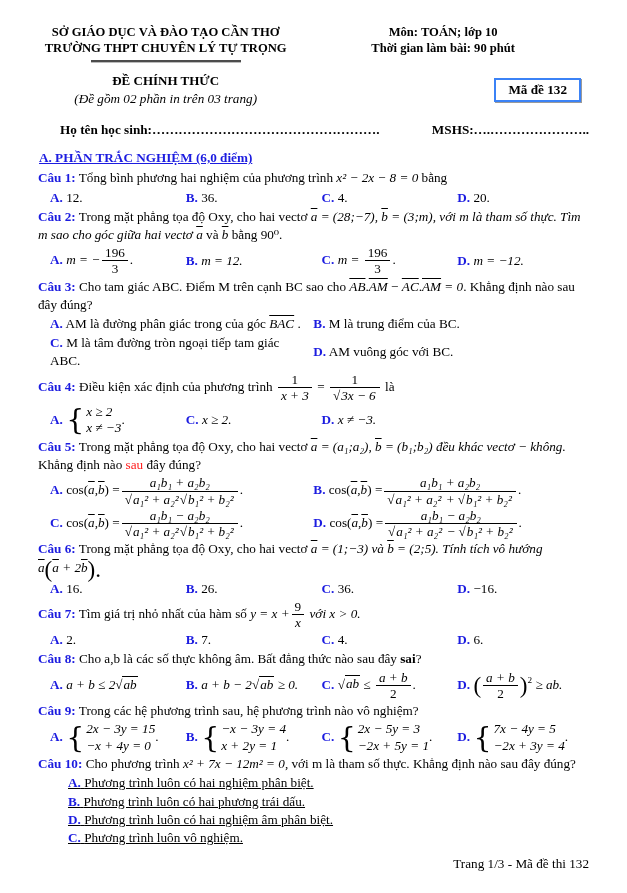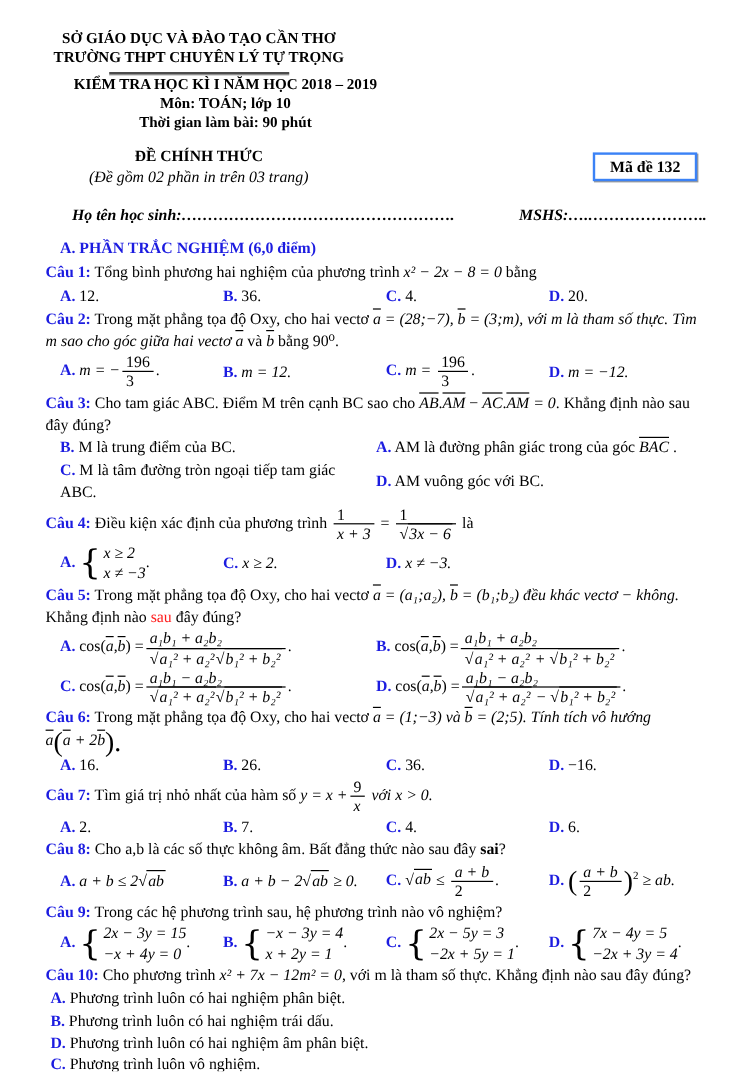--- a/index.html
+++ b/index.html
@@ -10,44 +10,44 @@
   html,body{margin:0;padding:0;background:#fff;}
   .page{
     width:627px;height:893px;box-sizing:border-box;
     padding:24px 34px 6px 38px;background:#fff;overflow:hidden;
     font-family:"Liberation Serif","DejaVu Serif",serif;
     font-size:13.2px;line-height:1.38;color:var(--ink);
   }
   .b{font-weight:bold;}
   .red{color:var(--red);}
   
-  .hdr{display:flex;flex-direction:column;}
+  .hdr{display:flex;}
   .hdr-left{width:46%;text-align:center;font-weight:bold;font-size:12.6px;line-height:1.3;}
   .hdr-right{width:54%;text-align:center;font-weight:bold;font-size:12.6px;line-height:1.3;}
   .rule{width:150px;border-top:2px solid #4c4c4c;box-shadow:0 1px 0 #bbb;margin:3px auto 0;height:0;}
   .subhdr{display:flex;justify-content:space-between;margin-top:10px;}
   .sub-left{width:46%;text-align:center;}
   .official{font-weight:bold;font-size:13px;}
   .note{font-style:italic;}
   .code-box{border:2px solid #3b82f6;box-shadow:1px 1px 0 #9a9a9a;padding:1px 12px;font-weight:bold;align-self:flex-start;margin:6px 12px 0 0;}
-  .name-row{display:flex;justify-content:space-between;margin:13px 4px 8px 22px;font-weight:bold;font-style:italic;}
-  .section-title{color:var(--blue);font-weight:bold;margin:10px 0 2px 12px;}
+  .name-row{display:flex;justify-content:space-between;margin:13px 4px 8px 22px;font-weight:bold;}
+  .section-title{color:var(--blue);font-weight:bold;margin:10px 0 2px 1px;text-decoration:underline;}
   
   .q{margin:1px 0;}
   .qt{margin:1px 0;}
   .qlabel{color:var(--blue);font-weight:bold;}
   .ol{color:var(--blue);font-weight:bold;}
   .opts{display:flex;margin:1px 0 1px 12px;align-items:center;}
   .opts .opt{flex:0 0 25%;box-sizing:border-box;padding-right:8px;}
   .opts2 .opt{flex:0 0 48.5%;}
-  .optstack{margin-left:4px;}
+  .optstack{margin-left:30px;text-decoration:underline;}
   .optstack .opt{display:block;}
   
   .mi{font-style:italic;}
-  .frac{display:inline-block;vertical-align:middle;margin:0 2px;}
+  .frac{display:inline-block;vertical-align:middle;text-align:center;margin:0 2px;}
   .frac .num{display:block;border-bottom:1px solid #000;padding:0 3px;line-height:1.15;}
   .frac .den{display:block;padding:0 3px;line-height:1.15;}
   .sqrt{white-space:nowrap;}
   .sqrt .rd{font-style:normal;}
   .sqrt .rc{border-top:1px solid #000;padding:0 1px;font-style:italic;}
   .vec{font-style:italic;text-decoration:overline;}
   .arc{font-style:italic;text-decoration:overline;}
   .cases{display:inline-flex;align-items:center;vertical-align:middle;}
   .cases .brace{font-size:215%;font-weight:400;line-height:0.85;margin-right:2px;font-family:"DejaVu Serif",serif;}
   .cases .rows{display:inline-block;text-align:left;}
@@ -61,21 +61,20 @@
 
 <div class="page">
 
   <div class="hdr">
     <div class="hdr-left">
       <div>SỞ GIÁO DỤC VÀ ĐÀO TẠO CẦN THƠ</div>
       <div>TRƯỜNG THPT CHUYÊN LÝ TỰ TRỌNG</div>
       <div class="rule"></div>
     </div>
     <div class="hdr-right">
-      <div>KIỂM TRA HỌC KÌ I NĂM HỌC 2018 – 2019</div>
       <div>Môn: TOÁN; lớp 10</div>
       <div>Thời gian làm bài: 90 phút</div>
     </div>
   </div>
 
   <div class="subhdr">
     <div class="sub-left">
       <div class="official">ĐỀ CHÍNH THỨC</div>
       <div class="note">(Đề gồm 02 phần in trên 03 trang)</div>
     </div>
@@ -107,22 +106,22 @@
       <span class="opt"><span class="ol">A.</span> <span class="mi">m = −</span><span class="frac"><span class="num">196</span><span class="den">3</span></span><span>.</span></span>
       <span class="opt"><span class="ol">B.</span> <span class="mi">m = 12.</span></span>
       <span class="opt"><span class="ol">C.</span> <span class="mi">m = </span><span class="frac"><span class="num">196</span><span class="den">3</span></span><span>.</span></span>
       <span class="opt"><span class="ol">D.</span> <span class="mi">m = −12.</span></span>
     </div>
   </div>
 
   <div class="q">
     <p class="qt"><span class="qlabel">Câu 3:</span> <span>Cho tam giác ABC. Điểm M trên cạnh BC sao cho </span><span class="vec">AB</span><span>.</span><span class="vec">AM</span><span> − </span><span class="vec">AC</span><span>.</span><span class="vec">AM</span><span class="mi"> = 0</span><span>. Khẳng định nào sau đây đúng?</span></p>
     <div class="opts opts2">
+      <span class="opt"><span class="ol">A.</span> <span>AM là đường phân giác trong của góc </span><span class="arc">BAC</span><span> .</span></span>
       <span class="opt"><span class="ol">B.</span> <span>M là trung điểm của BC.</span></span>
-      <span class="opt"><span class="ol">A.</span> <span>AM là đường phân giác trong của góc </span><span class="arc">BAC</span><span> .</span></span>
     </div>
     <div class="opts opts2">
       <span class="opt"><span class="ol">C.</span> <span>M là tâm đường tròn ngoại tiếp tam giác ABC.</span></span>
       <span class="opt"><span class="ol">D.</span> <span>AM vuông góc với BC.</span></span>
     </div>
   </div>
 
   <div class="q">
     <p class="qt"><span class="qlabel">Câu 4:</span> <span>Điều kiện xác định của phương trình</span> <span class="frac"><span class="num">1</span><span class="den mi">x + 3</span></span> <span>=</span> <span class="frac"><span class="num">1</span><span class="den"><span class="sqrt"><span class="rd">√</span><span class="rc">3x − 6</span></span></span></span> <span>là</span></p>
     <div class="opts">
@@ -212,21 +211,21 @@
               <span class="row">−2x + 3y = 4</span>
             </span>
           </span><span>.</span></span>
     </div>
   </div>
 
   <div class="q">
     <p class="qt"><span class="qlabel">Câu 10:</span> <span>Cho phương trình </span><span class="mi">x² + 7x − 12m² = 0</span><span>, với m là tham số thực. Khẳng định nào sau đây đúng?</span></p>
     <div class="optstack">
       <span class="opt"><span class="ol">A.</span> <span>Phương trình luôn có hai nghiệm phân biệt.</span></span>
-      <span class="opt"><span class="ol">B.</span> <span>Phương trình luôn có hai nghiệm trái dấu.</span></span>
+      <span class="opt"><span class="ol">B.</span> <span>Phương trình luôn có hai phương trái dấu.</span></span>
       <span class="opt"><span class="ol">D.</span> <span>Phương trình luôn có hai nghiệm âm phân biệt.</span></span>
       <span class="opt"><span class="ol">C.</span> <span>Phương trình luôn vô nghiệm.</span></span>
     </div>
   </div>
 
   <div class="footer">Trang 1/3 - Mã đề thi 132</div>
 
 </div>
 
 </body></html>

